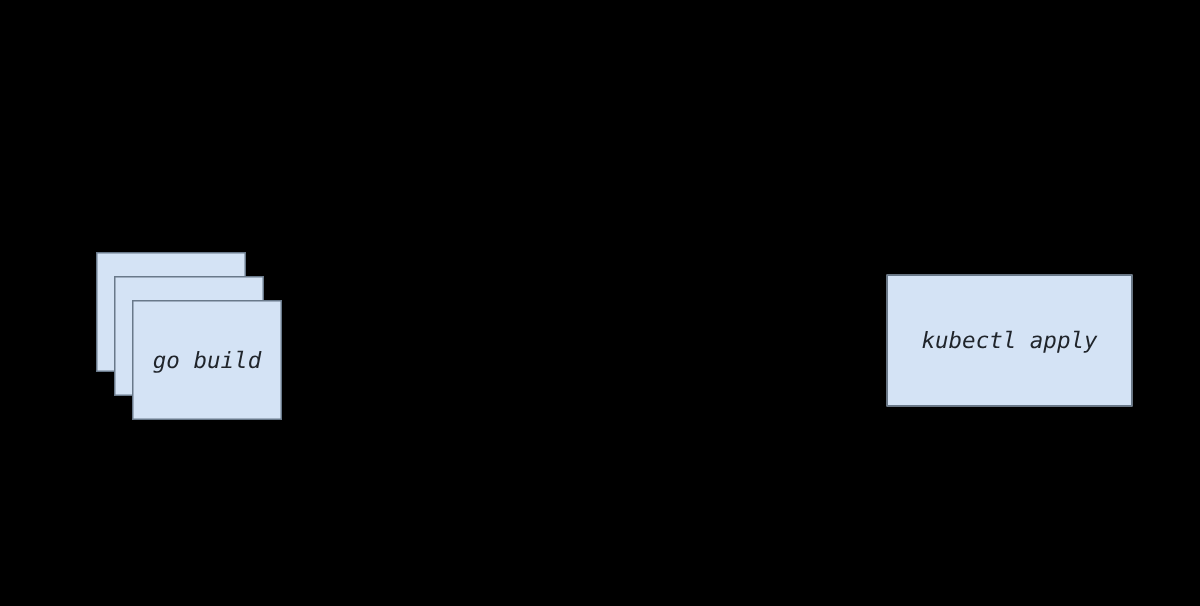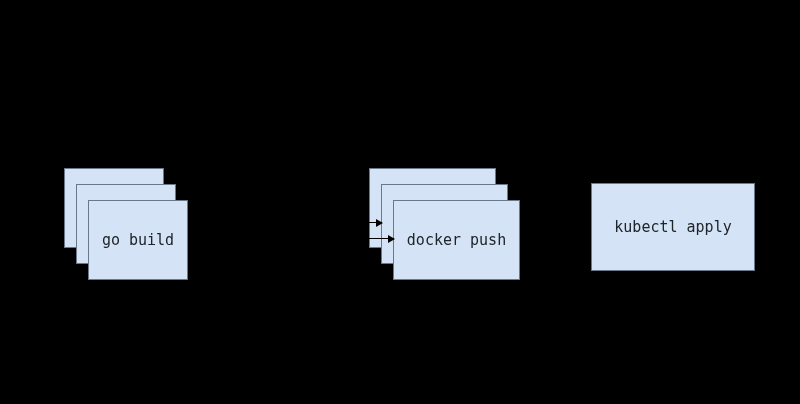--- a/index.html
+++ b/index.html
@@ -7,20 +7,21 @@
     padding: 0;
     background: #000000;
   }
   #canvas {
     position: relative;
     width: 800px;
     height: 404px;
     background: #000000;
     overflow: hidden;
     font-family: "DejaVu Sans Mono", "Liberation Mono", monospace;
+    font-style: italic;
   }
 
   
   .card {
     position: absolute;
     box-sizing: border-box;
     background: #d4e3f5;
     border: 1px solid #69798a;
     display: flex;
     align-items: center;
@@ -85,31 +86,20 @@
     </div>
     <div class="card back" style="left:12px; top:16px; width:100px; height:80px;">
       <span class="label">go build</span>
     </div>
     <div class="card front" style="left:24px; top:32px; width:100px; height:80px;">
       <span class="label">go build</span>
     </div>
   </div>
 
 
-  <div class="stack" style="left:369px; top:168px; width:151px; height:112px;">
-    <div class="card back" style="left:0px; top:0px; width:127px; height:80px;">
-      <span class="label">docker push</span>
-    </div>
-    <div class="card back" style="left:12px; top:16px; width:127px; height:80px;">
-      <span class="label">docker push</span>
-    </div>
-    <div class="card front" style="left:24px; top:32px; width:127px; height:80px;">
-      <span class="label">docker push</span>
-    </div>
-  </div>
 
   <div class="card front" style="left:591px; top:183px; width:164px; height:88px;justify-content:center;">
     <span class="label">kubectl apply</span>
   </div>
 
   <div class="arrow-layer">
     <div class="arrow" style="left:189px; top:222px; width:22px;"></div>
     <div class="arrow" style="left:189px; top:238px; width:34px;"></div>
 
     <div class="arrow" style="left:360px; top:222px; width:22px;"></div>

